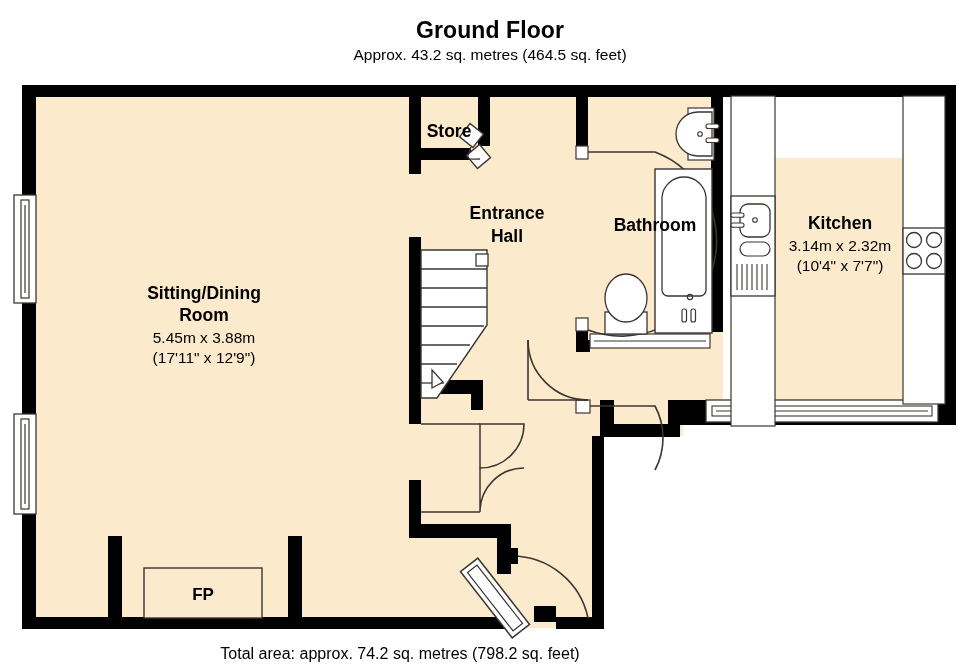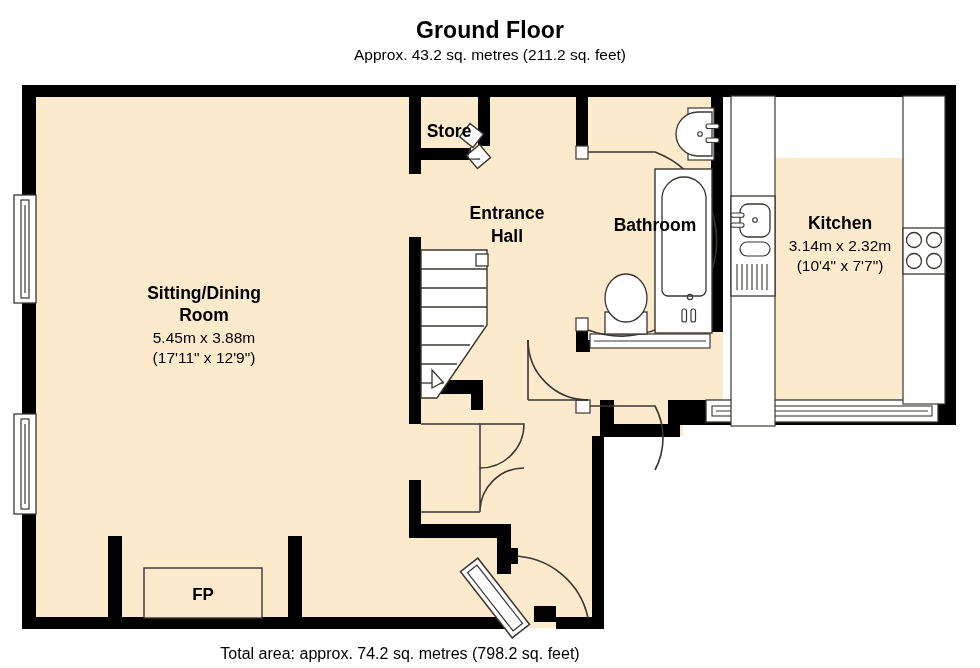--- a/index.html
+++ b/index.html
@@ -73,21 +73,21 @@
     font-size: 17px;
     font-weight: bold;
   }
 </style>
 </head>
 <body>
 
 <div id="plan-root">
 
   <div class="hdr" id="plan-title">Ground Floor</div>
-  <div class="hdr" id="plan-subtitle">Approx.  43.2 sq. metres (211.2 sq. feet)</div>
+  <div class="hdr" id="plan-subtitle">Approx.  43.2 sq. metres (464.5 sq. feet)</div>
 
   <svg id="floorplan" width="980" height="668" viewBox="0 0 980 668">
 
     <g>
 
       <path fill="#fceacd" stroke="none" d="M 22,96 L 723,96 L 723,420 L 683,420 L 683,436 L 600,436 L 600,470
                L 600,628 L 22,628 Z"></path>
 
       <path fill="#fceacd" stroke="none" d="M 775,158 L 906,158 L 906,404 L 775,404 Z"></path>
 

